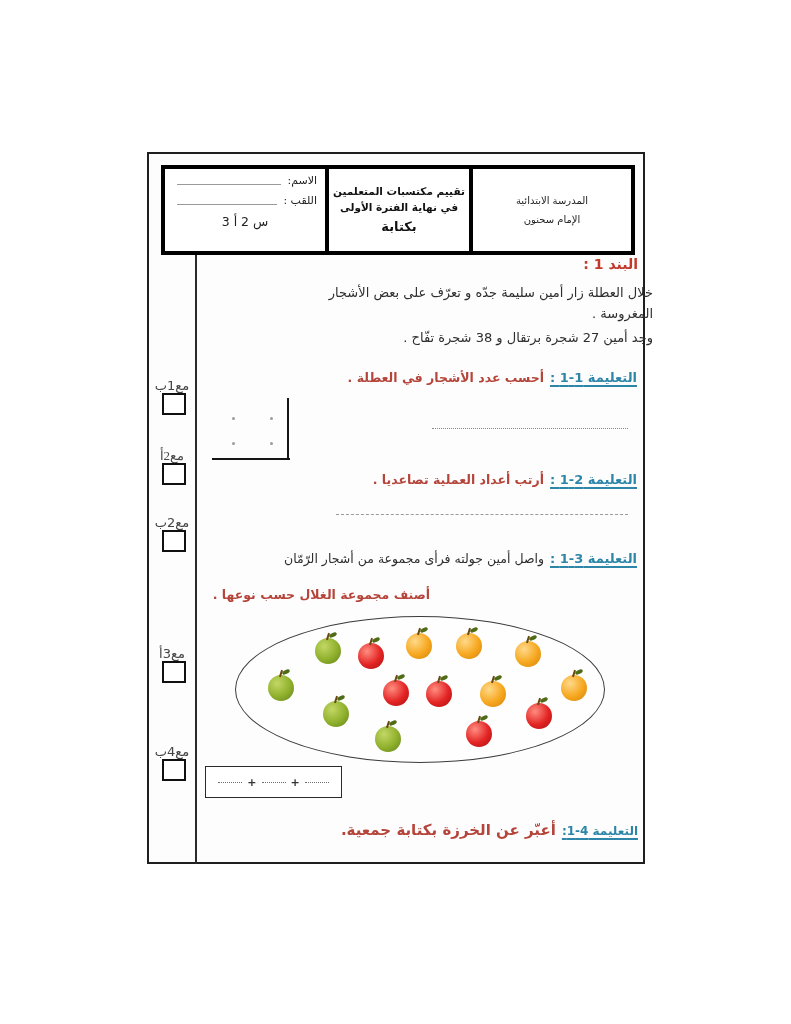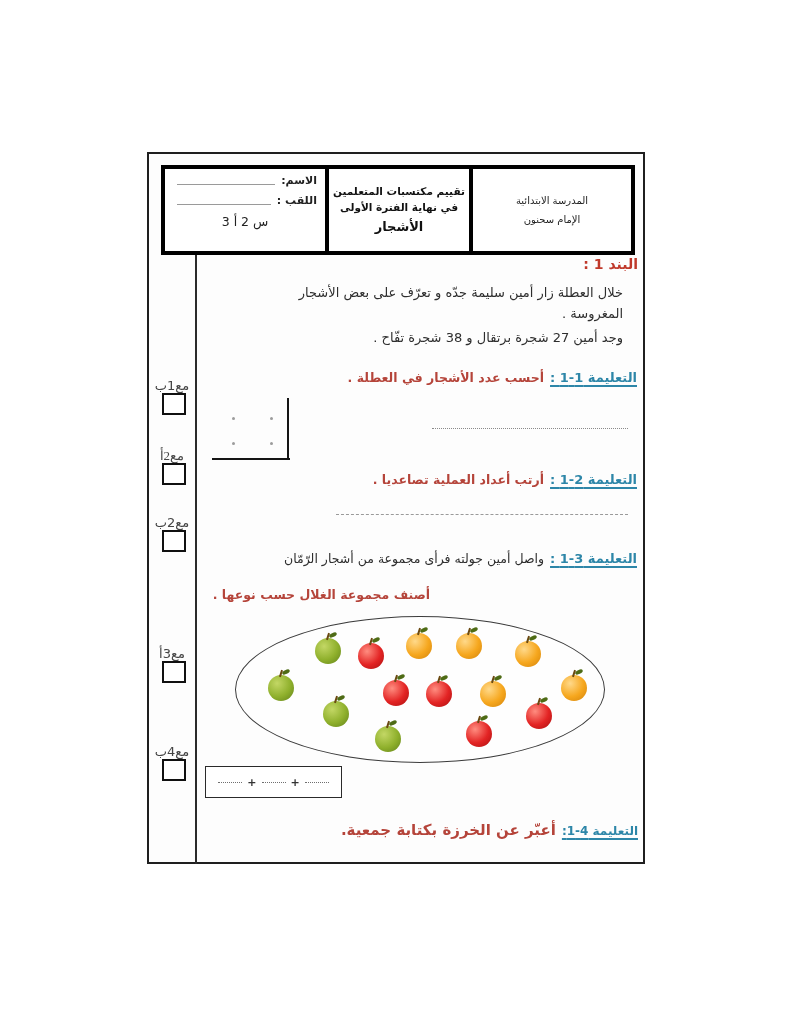--- a/index.html
+++ b/index.html
@@ -17,21 +17,21 @@
   .header-table{
     left:161px;top:165px;width:474px;height:90px;box-sizing:border-box;
     border:4px solid #000;display:flex;direction:rtl;background:#fff;
   }
   .h-cell{box-sizing:border-box;display:flex;flex-direction:column;justify-content:center;align-items:center;}
   .h-school{width:158px;font-size:10px;line-height:1.9;color:#222;}
   .h-assess{width:148px;border-left:4px solid #000;border-right:4px solid #000;font-weight:bold;font-size:10.5px;line-height:1.55;color:#111;text-align:center;}
   .h-assess .subject{font-size:13px;margin-top:2px;}
   .h-student{flex:1;direction:rtl;padding:5px 8px 3px 8px;justify-content:flex-start;align-items:stretch;font-size:11px;color:#222;}
   .h-row{display:flex;direction:rtl;align-items:flex-end;margin-bottom:7px;}
-  .h-row .lbl{white-space:nowrap;font-weight:bold;}
+  .h-row .lbl{white-space:nowrap;font-weight:normal;}
   .dotline{flex:1;border-bottom:1.2px solid #9a9a9a;margin:0 6px 2px 4px;height:10px;}
   .h-class{text-align:center;font-size:12.5px;direction:rtl;color:#222;}
   
   .margin-sep{left:195px;top:255px;width:2px;height:609px;background:#2a2a2a;}
   .crit-label{width:40px;text-align:center;font-size:13px;color:#444;direction:rtl;white-space:nowrap;}
   .crit-box{width:20px;height:18px;border:2.6px solid #101010;background:#fff;box-sizing:content-box;}
   
   .rtl{direction:rtl;text-align:right;}
   .item-heading{color:#c0392b;font-weight:bold;font-size:14px;}
   .body-text{font-size:13px;color:#2e2e2e;line-height:1.6;}
@@ -79,21 +79,21 @@
   <div class="abs page-frame"></div>
 
   <div class="abs header-table">
     <div class="h-cell h-school">
       <div>المدرسة الابتدائية</div>
       <div>الإمام سحنون</div>
     </div>
     <div class="h-cell h-assess">
       <div>تقييم مكتسبات المتعلمين</div>
       <div>في نهاية الفترة الأولى</div>
-      <div class="subject">الأشجار</div>
+      <div class="subject">بكتابة</div>
     </div>
     <div class="h-cell h-student">
       <div class="h-row">
         <span class="lbl">الاسم:</span>
         <span class="dotline"></span>
       </div>
       <div class="h-row">
         <span class="lbl">اللقب :</span>
         <span class="dotline"></span>
       </div>
@@ -110,21 +110,21 @@
       <div class="abs crit-label" style="left: 152px; top: 515px;">مع2ب</div>
       <div class="abs crit-box" style="left: 162px; top: 530px;"></div>
       <div class="abs crit-label" style="left: 152px; top: 646px; text-align: center;">مع3أ</div>
       <div class="abs crit-box" style="left: 162px; top: 661px;"></div>
       <div class="abs crit-label" style="left: 152px; top: 744px;">مع4ب</div>
       <div class="abs crit-box" style="left: 162px; top: 759px;"></div>
     </div>
 
   <div class="abs rtl item-heading" style="right:153px;top:256px;">البند 1 :</div>
 
-  <div class="abs rtl body-text" style="left:191px;top:283px;width:432px;">
+  <div class="abs rtl body-text" style="left:221px;top:283px;width:432px;">
     <div>خلال العطلة زار أمين سليمة جدّه و تعرّف على بعض الأشجار</div>
     <div>المغروسة .</div>
     <div style="margin-top:3px;">وجد أمين 27 شجرة برتقال و 38 شجرة تفّاح .</div>
   </div>
 
   <div class="abs inst-row" style="left:205px;top:370px;width:432px;">
     <span class="inst-label">التعليمة 1-1 :</span>
     <span class="inst-red">أحسب عدد الأشجار في العطلة .</span>
   </div>
 

